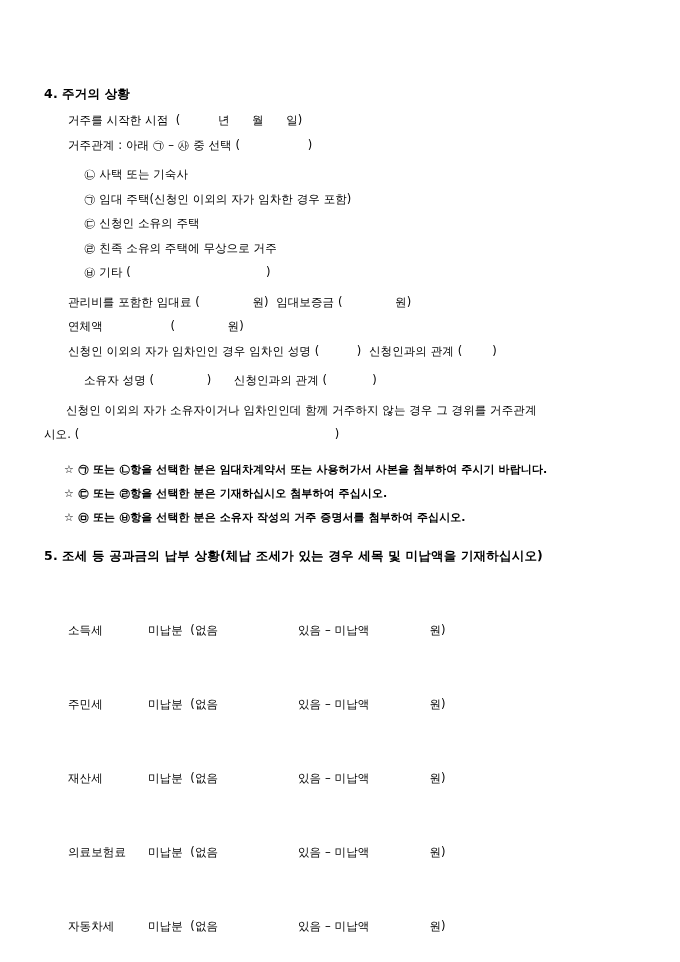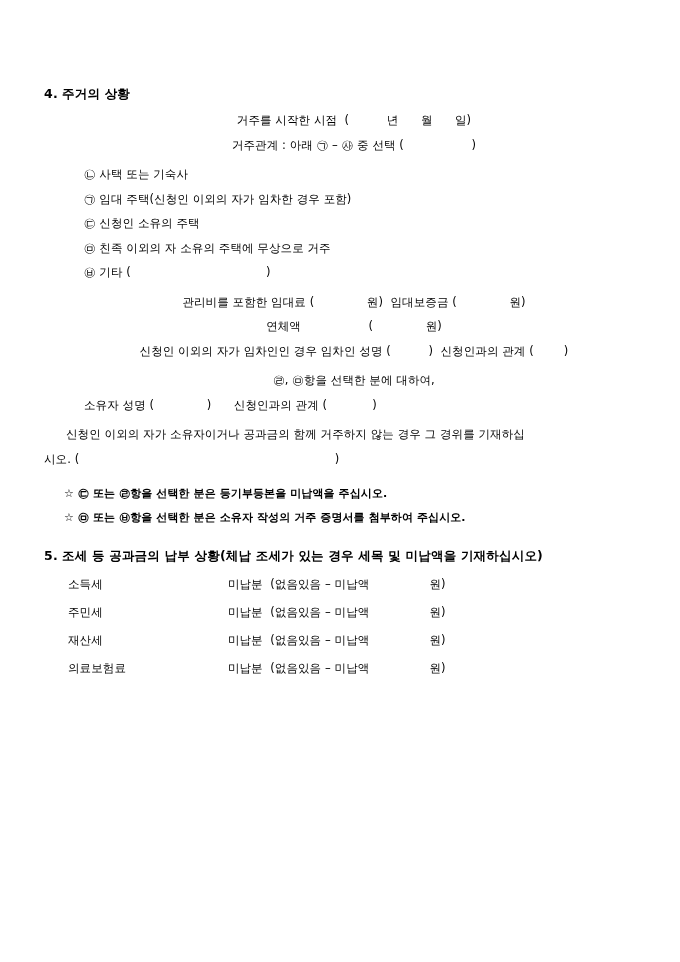--- a/index.html
+++ b/index.html
@@ -38,21 +38,21 @@
     width: 18px;
   }
 
   .line {
     white-space: pre;
     line-height: 1.0;
     margin: 0 0 13px 0;
     font-size: 11.5px;
     letter-spacing: 0.1px;
   }
-  .indent1 { padding-left: 24px; text-align: center; }
+  .indent1 { padding-left: 24px; }
   .indent2 { padding-left: 40px; }
   .indent0 { padding-left: 22px; }
 
   .note {
     white-space: pre;
     font-weight: bold;
     font-size: 11px;
     margin: 0 0 9px 0;
     padding-left: 20px;
     letter-spacing: 0.1px;
@@ -71,25 +71,25 @@
     display: block;
     white-space: pre;
     font-size: 11.5px;
     margin: 0 0 13px 0;
     padding-left: 24px;
     letter-spacing: 0.1px;
   }
   .tax-name {
     display: inline-block;
     width: 80px;
+    margin-top: 46px;
   }
   .tax-mid {
     display: inline-block;
     width: 150px;
-    text-align: right;
   }
   .tax-tail {
     display: inline-block;
   }
 </style>
 </head>
 <body>
 
 <div class="page">
 
@@ -98,54 +98,55 @@
     <div class="section-heading"><span class="num">4.</span><span>주거의 상황</span></div>
 
     <div class="line indent1">거주를 시작한 시점  (          년      월      일)</div>
     <div class="line indent1">거주관계 : 아래 ㉠ – ㉴ 중 선택 (                  )</div>
 
     <div class="block-gap-1"></div>
 
     <div class="line indent2">㉡ 사택 또는 기숙사</div>
     <div class="line indent2">㉠ 임대 주택(신청인 이외의 자가 임차한 경우 포함)</div>
     <div class="line indent2">㉢ 신청인 소유의 주택</div>
-    <div class="line indent2">㉤ 친족 이외의 자 소유의 주택에 무상으로 거주</div>
+    <div class="line indent2">㉣ 친족 소유의 주택에 무상으로 거주</div>
     <div class="line indent2">㉥ 기타 (                                    )</div>
 
     <div class="block-gap-1"></div>
 
     <div class="line indent1">관리비를 포함한 임대료 (              원)  임대보증금 (              원)</div>
     <div class="line indent1">연체액                  (              원)</div>
     <div class="line indent1">신청인 이외의 자가 임차인인 경우 임차인 성명 (          )  신청인과의 관계 (        )</div>
 
     <div class="block-gap-1"></div>
 
-    <div class="line indent1">㉣, ㉤항을 선택한 분에 대하여,</div>
     <div class="line indent2">소유자 성명 (              )      신청인과의 관계 (            )</div>
 
     <div class="block-gap-1"></div>
 
-    <div class="line indent0">신청인 이외의 자가 소유자이거나 공과금의 함께 거주하지 않는 경우 그 경위를 기재하십</div>
+    <div class="line indent0">신청인 이외의 자가 소유자이거나 임차인인데 함께 거주하지 않는 경우 그 경위를 거주관계</div>
     <div class="line">시오. (                                                                    )</div>
 
     <div class="block-gap-2"></div>
 
-    <div class="note"><span class="star">☆</span><span>㉢ 또는 ㉣항을 선택한 분은 등기부등본을 미납액을 주십시오.</span></div>
+    <div class="note"><span class="star">☆</span><span>㉠ 또는 ㉡항을 선택한 분은 임대차계약서 또는 사용허가서 사본을 첨부하여 주시기 바랍니다.</span></div>
+    <div class="note"><span class="star">☆</span><span>㉢ 또는 ㉣항을 선택한 분은 기재하십시오 첨부하여 주십시오.</span></div>
     <div class="note"><span class="star">☆</span><span>㉤ 또는 ㉥항을 선택한 분은 소유자 작성의 거주 증명서를 첨부하여 주십시오.</span></div>
 
   </div>
 
   <div class="block-gap-4"></div>
 
   <div class="section">
 
     <div class="section-heading"><span class="num">5.</span><span>조세 등 공과금의 납부 상황(체납 조세가 있는 경우 세목 및 미납액을 기재하십시오)</span></div>
 
     <div class="tax-rows">
       <div class="tax-row"><span class="tax-name">소득세</span><span class="tax-mid">미납분  (없음</span><span class="tax-tail">있음 – 미납액                원)</span></div>
       <div class="tax-row"><span class="tax-name">주민세</span><span class="tax-mid">미납분  (없음</span><span class="tax-tail">있음 – 미납액                원)</span></div>
       <div class="tax-row"><span class="tax-name">재산세</span><span class="tax-mid">미납분  (없음</span><span class="tax-tail">있음 – 미납액                원)</span></div>
       <div class="tax-row"><span class="tax-name">의료보험료</span><span class="tax-mid">미납분  (없음</span><span class="tax-tail">있음 – 미납액                원)</span></div>
+      <div class="tax-row"><span class="tax-name">자동차세</span><span class="tax-mid">미납분  (없음</span><span class="tax-tail">있음 – 미납액                원)</span></div>
     </div>
 
   </div>
 
 </div>
 
 </body></html>

